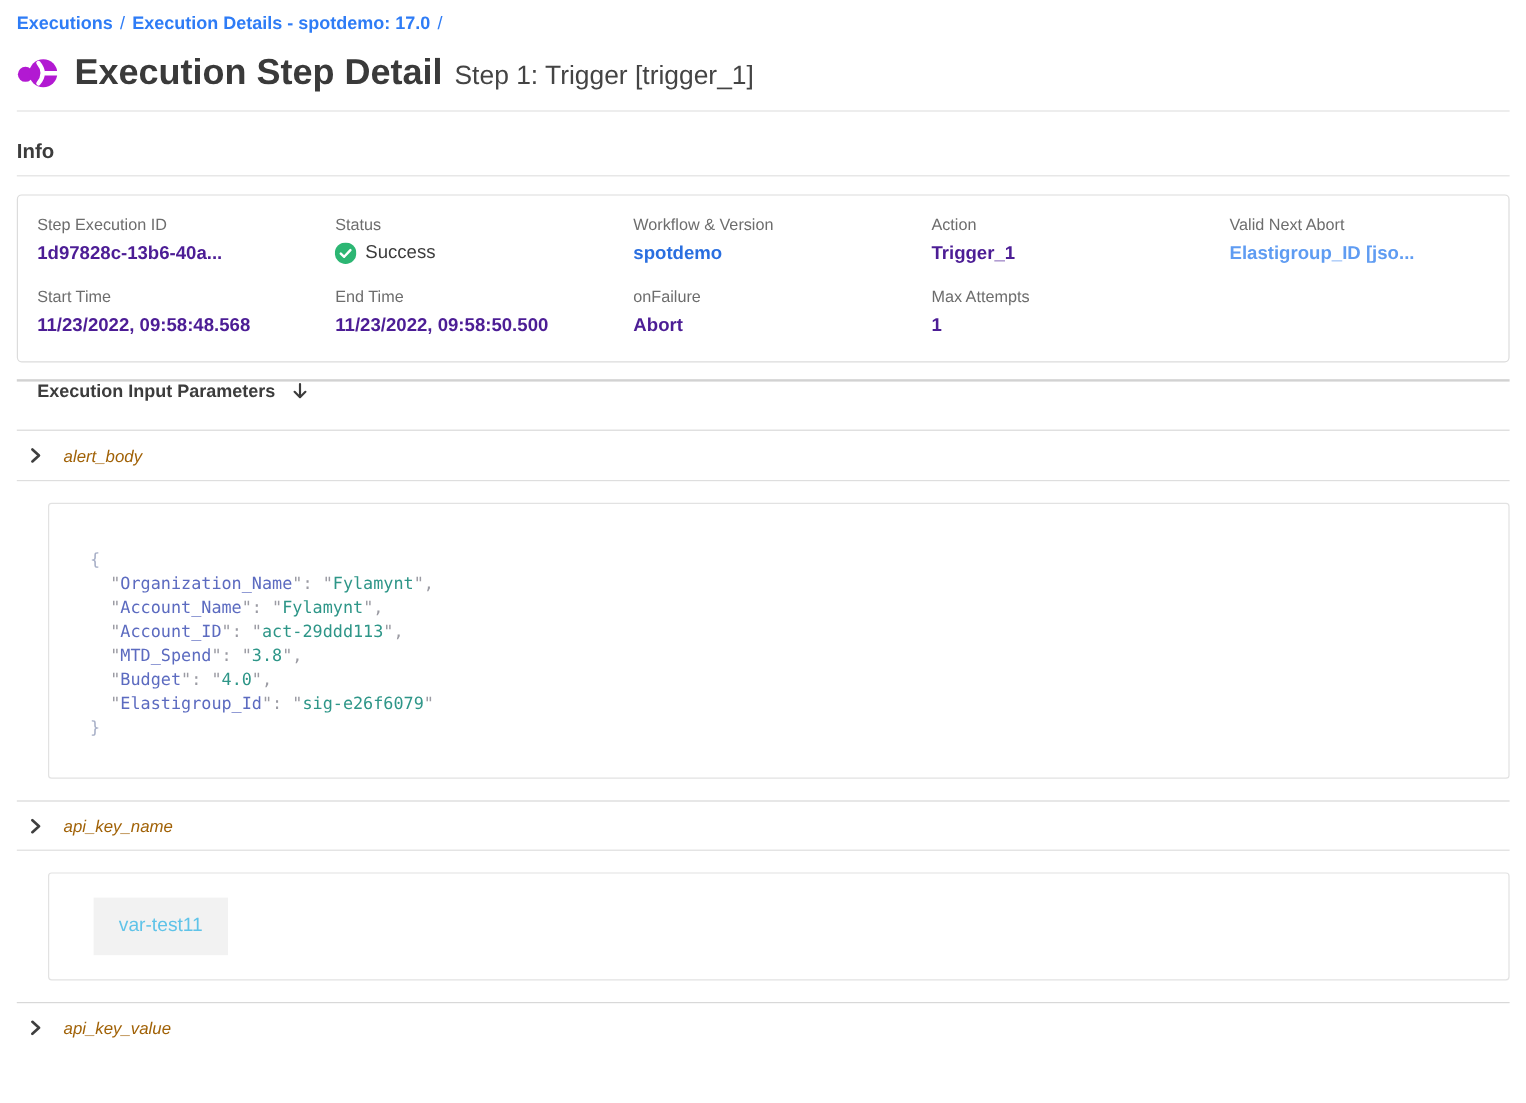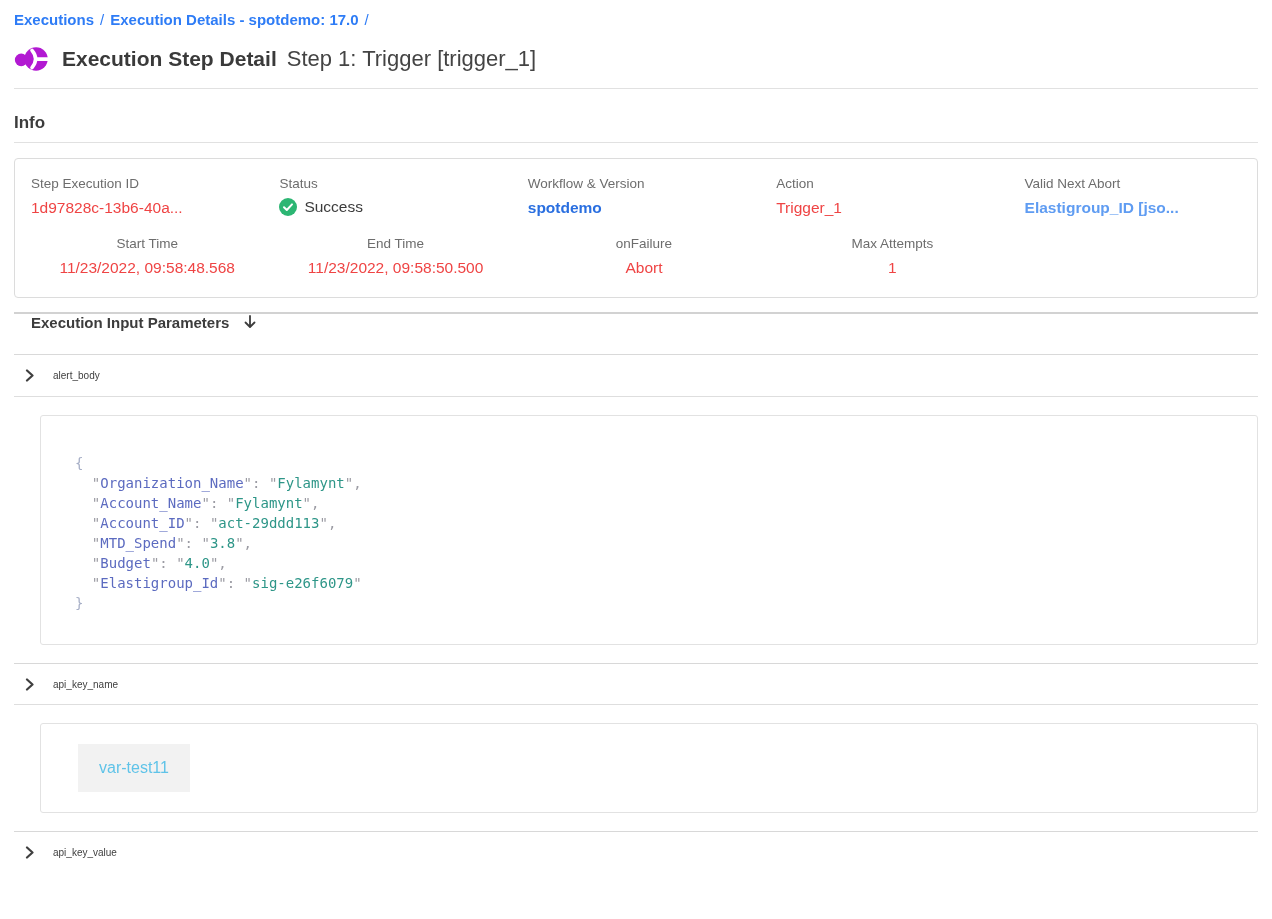--- a/index.html
+++ b/index.html
@@ -13,37 +13,37 @@
 
   
   .breadcrumb { padding-top:11px; font-size:15px; font-weight:600; color:#2e7cf6; }
   .breadcrumb a { color:#2e7cf6; text-decoration:none; cursor:pointer; }
   .breadcrumb .sep { margin:0 6px; color:#2e7cf6; font-weight:400; }
 
   
   .header-row { display:flex; align-items:center; gap:12px; margin-top:16px; }
   .logo { width:36px; height:30px; flex:0 0 auto; }
   .title-wrap { display:flex; align-items:baseline; gap:10px; }
-  .page-title { font-size:21px; font-weight:700; color:#3a3a3a; }
+  .page-title { font-size:30px; font-weight:700; color:#3a3a3a; }
   .page-subtitle { font-size:22px; font-weight:400; color:#444444; }
   .divider { height:1px; background:#e1e1e1; }
   .divider.under-header { margin-top:14px; }
 
   
   .info-heading { margin-top:24px; font-size:17px; font-weight:600; color:#3c3c3c; }
   .divider.under-info { margin-top:9px; }
   .info-card {
     margin-top:15px; border:1px solid #dcdcdc; border-radius:4px;
     background:#fff; padding:17px 0 20px;
   }
   .info-row { display:flex; }
-  .info-row + .info-row { margin-top:19px;text-align:center; }
+  .info-row + .info-row { margin-top:19px; }
   .info-cell { width:20%; padding-left:16px; }
   .info-label { font-size:13.5px; color:#6d6d6d; font-weight:400; }
-  .info-value { margin-top:8px; font-size:15.5px; font-weight:400; color:#ef4444; }
+  .info-value { margin-top:8px; font-size:15.5px; font-weight:700; color:#4c1d95; }
   .info-value.link { color:#2a6fe0; font-weight:600; cursor:pointer; }
   .info-value.link-light { color:#5f9cf2; font-weight:600; cursor:pointer; }
   .status-value { margin-top:7px; display:flex; align-items:center; gap:7px;
                   font-size:15.5px; font-weight:500; color:#3c3c3c; }
   .status-icon { width:18px; height:18px; }
 
   
   .tabs { display:flex; margin-top:22px; }
   .tab { padding:4px 17px 8px; font-size:15px; font-weight:600; color:#3d3d3d;
          cursor:pointer; border-bottom:3px solid transparent; }
@@ -57,21 +57,21 @@
   }
   .param-heading { font-size:15px; font-weight:600; color:#3c3c3c; }
   .arrow-down-icon { width:16px; height:16px; display:inline-flex; cursor:pointer; }
 
   .param-section {
     height:42px; display:flex; align-items:center; gap:17px; padding-left:9px;
     border-bottom:1px solid #dedede; cursor:pointer;
   }
   .param-section.after-content { border-top:1px solid #d8d8d8; }
   .param-section:last-child { border-bottom:none; }
-  .section-name { font-size:10px; font-weight:400; color:#404040; }
+  .section-name { font-size:14px; font-weight:400; color:#a16207;font-style:italic; }
   .chevron-right-icon { width:13px; height:13px; display:inline-flex; }
 
   .param-content { margin:18px 0 18px 26px; border:1px solid #e2e2e2;
                    border-radius:3px; background:#fff; }
   .code-card { padding:37px 34px 31px; }
   .code-line { font-family:"DejaVu Sans Mono", monospace; font-size:14px;
                line-height:20px; white-space:pre; }
   .tok-key { color:#5c6bc0; }
   .tok-str { color:#2e9688; }
   .tok-punc { color:#9b9ba3; }

